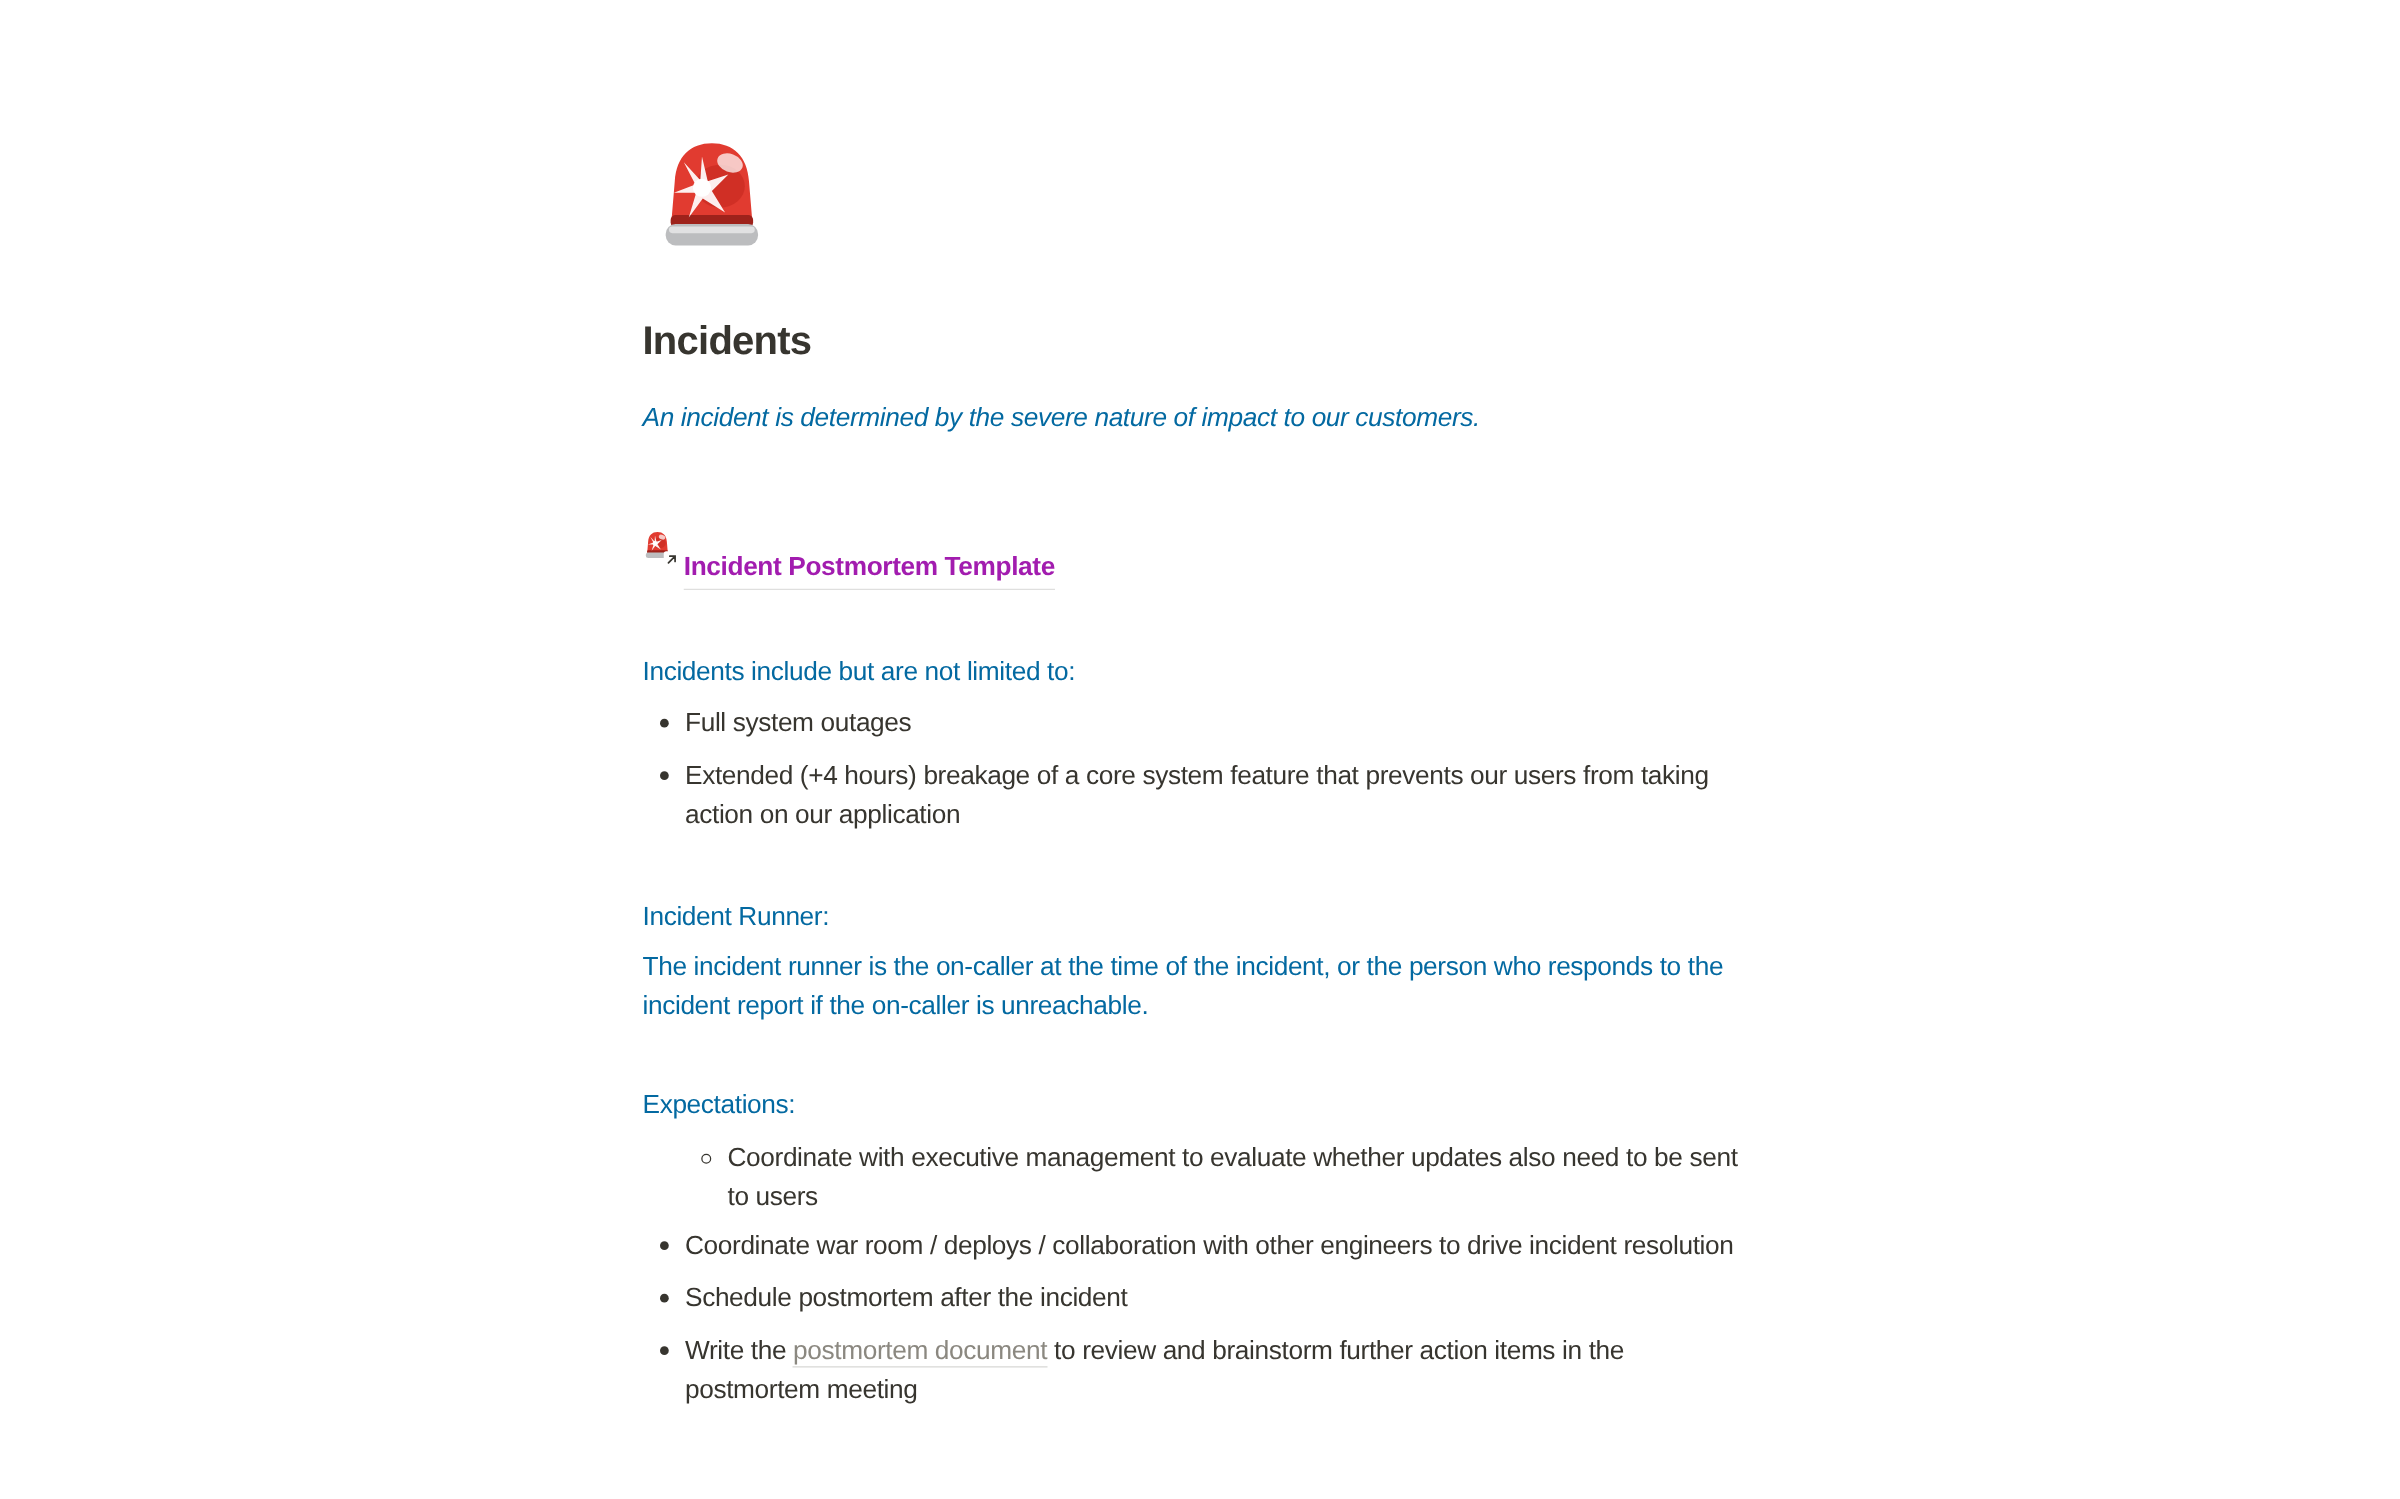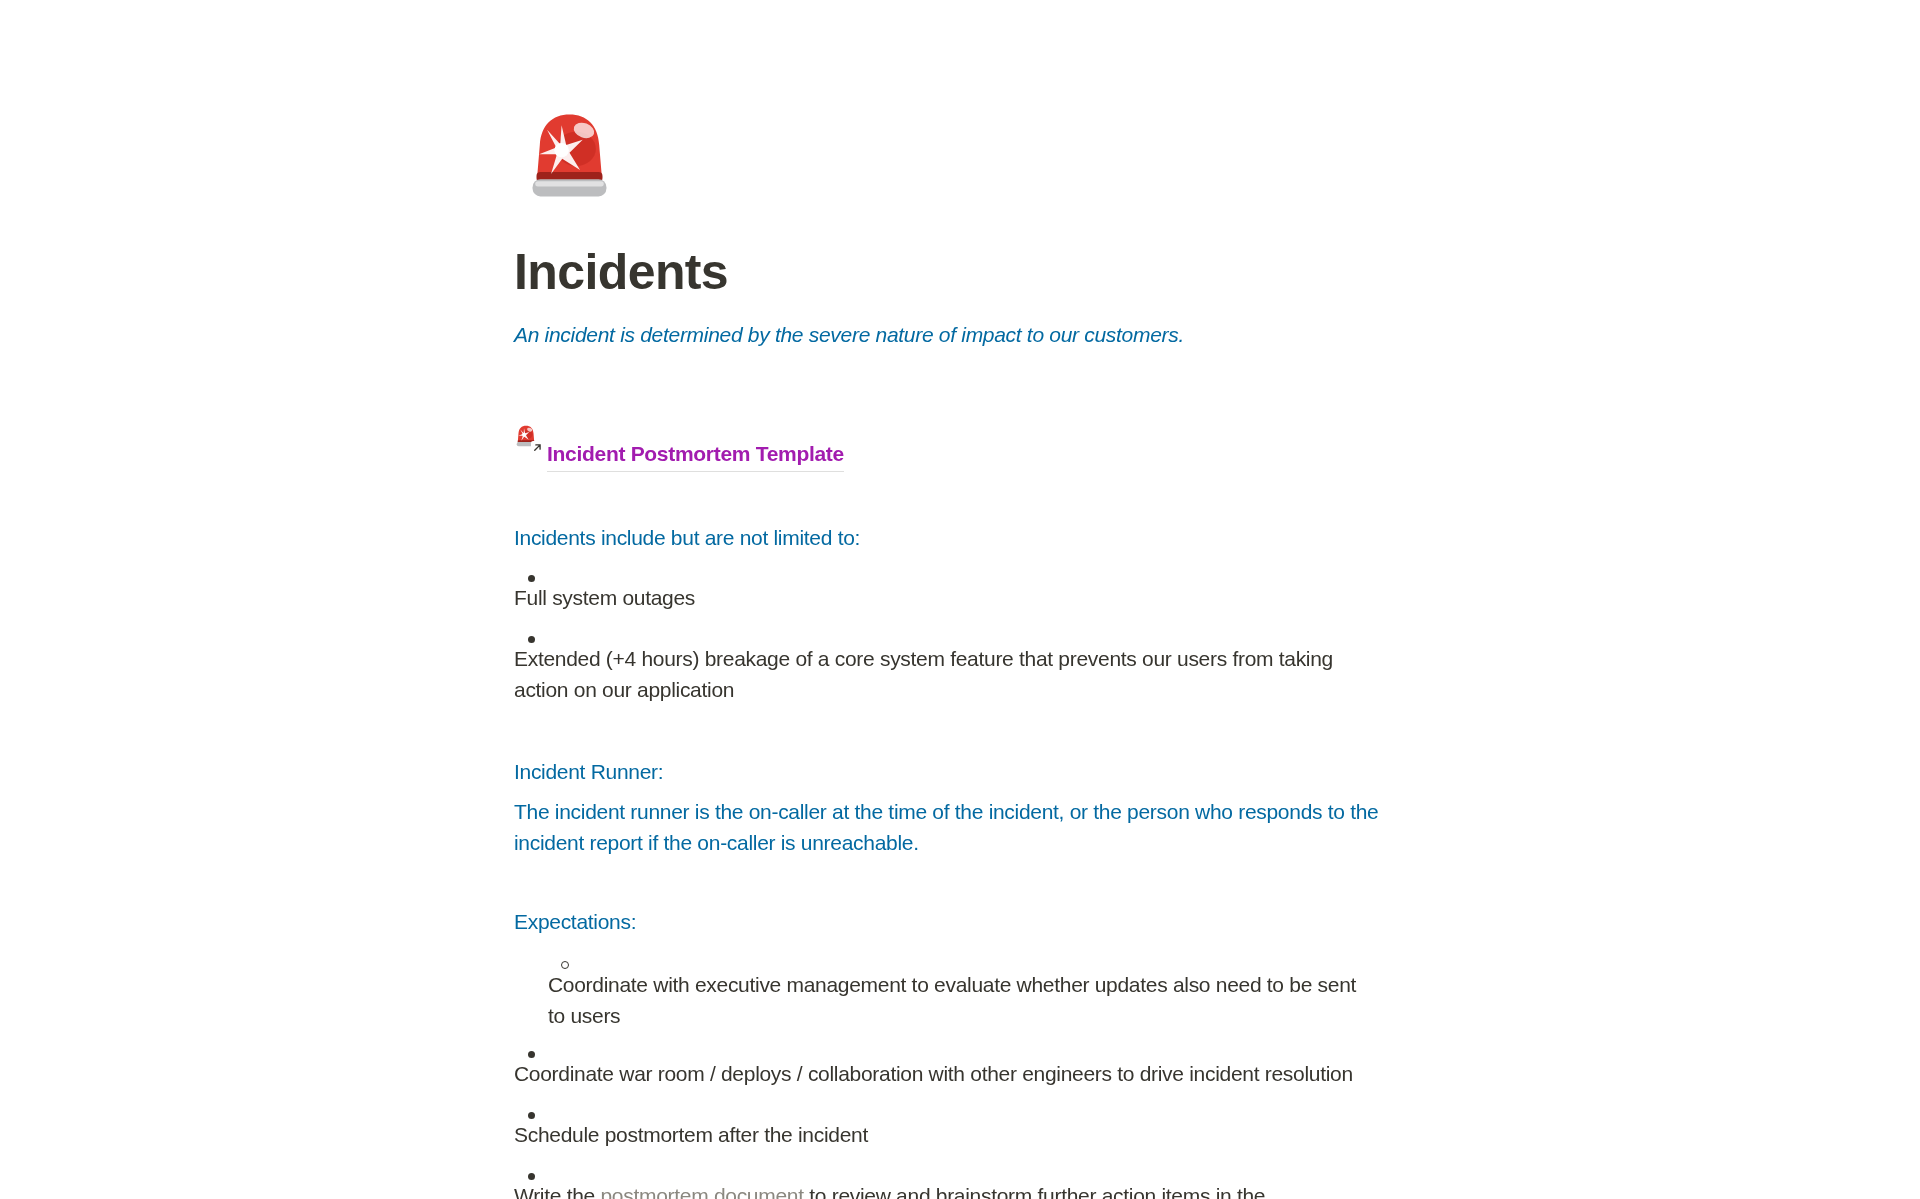--- a/index.html
+++ b/index.html
@@ -14,21 +14,21 @@
   }
   
   .page-icon{
     margin-top:108px;margin-left:8px;width:95px;height:95px;
     display:block;cursor:pointer;border-radius:4px;
   }
   .page-icon svg{width:95px;height:95px;display:block;}
   
   .page-title{
     margin:38px 0 0 0;
-    font-size:50px;line-height:62px;font-weight:700;
+    font-size:32px;line-height:62px;font-weight:700;
     letter-spacing:-0.6px;color:#37352f;
   }
   
   .subtitle{
     margin-top:16px;
     font-size:21px;line-height:31px;font-style:italic;
     letter-spacing:-0.3px;color:#0369a1;
   }
   
   .page-link-row{
@@ -54,21 +54,21 @@
   .para{
     font-size:21px;line-height:31px;letter-spacing:-0.3px;color:#0369a1;
   }
   .lead{margin-top:50px;}
   .runner-heading{margin-top:51px;}
   .runner-body{margin-top:9px;width:892px;}
   .expect-heading{margin-top:48px;}
   
   .blist{margin-top:10px;}
   .bullet{
-    display:flex;align-items:flex-start;margin-bottom:11px;flex-direction:column;
+    display:flex;align-items:flex-start;margin-bottom:11px;
   }
   .bullet:last-child{margin-bottom:0;}
   .marker-col{
     width:34px;flex-shrink:0;display:flex;justify-content:center;
     padding-top:12px;
   }
   .dot{
     width:7px;height:7px;border-radius:50%;background:#37352f;display:block;
   }
   .ring{

